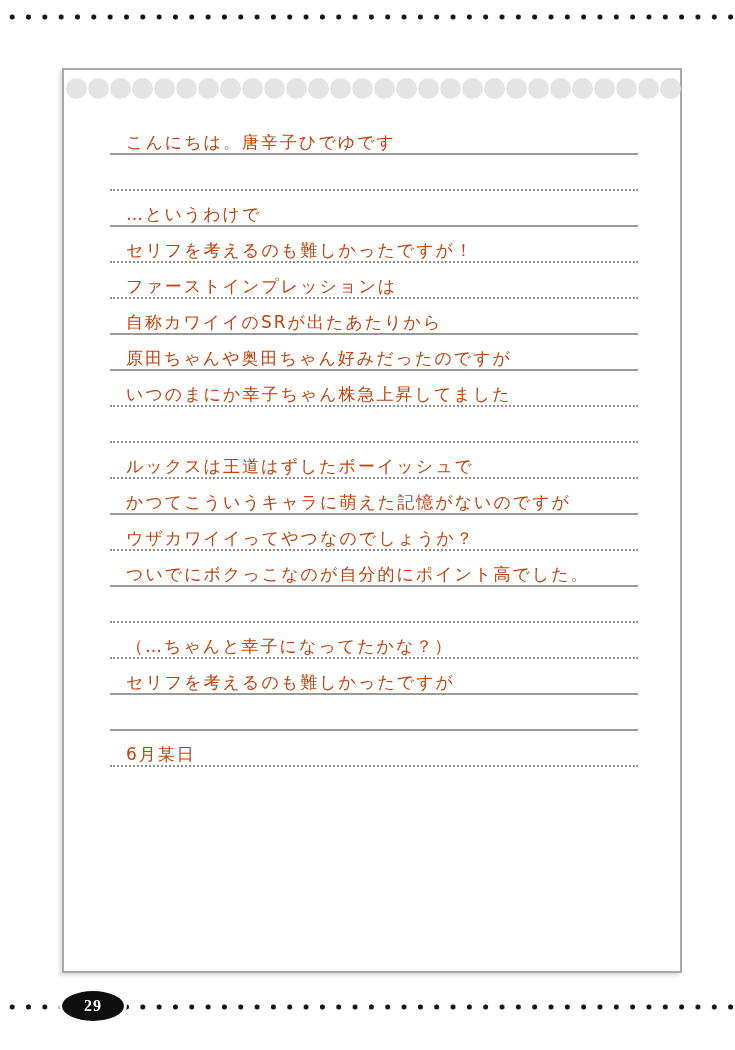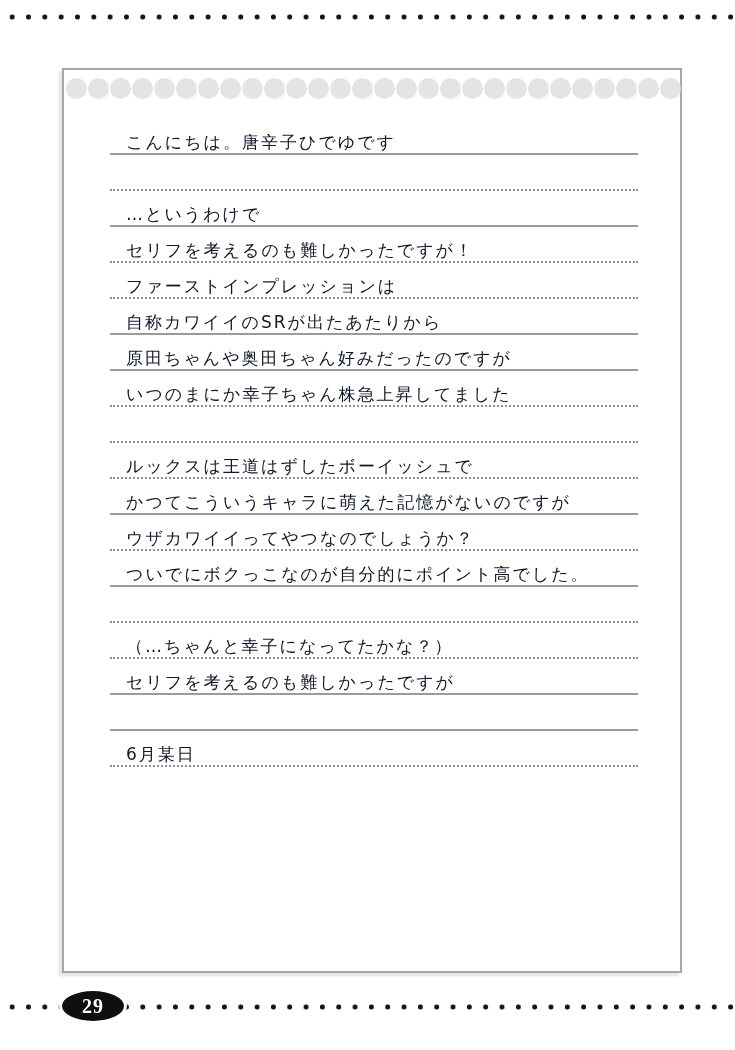--- a/index.html
+++ b/index.html
@@ -56,40 +56,40 @@
     box-sizing:border-box;
     padding-bottom:1px;
   }
   .row.solid  { border-bottom:2px solid #9b9b9b; }
   .row.dotted { border-bottom:2px dotted #8f8f8f; }
   .row-text {
     padding-left:16px;
     font-size:17px;
     line-height:1.1;
     letter-spacing:2px;
-    color:#0f172a;
+    color:#c2410c;
     white-space:nowrap;
   }
 
   
   .page-badge {
     position:absolute; left:59px; top:988px;
     width:68px; height:36px;
     box-sizing:border-box;
     background:#0f0f0f;
     border:3px solid #ffffff;
     border-radius:50%;
     display:flex; align-items:center; justify-content:center;
     z-index:2;
   }
   .page-badge span {
     color:#ffffff;
     font-family:"Liberation Serif", serif;
     font-weight:bold;
-    font-size:20px;
+    font-size:16px;
     letter-spacing:1px;
   }
 </style>
 </head>
 <body>
 
 <div class="dots-row dots-top"></div>
 
 <div class="note-box">
   <div class="scallops">

